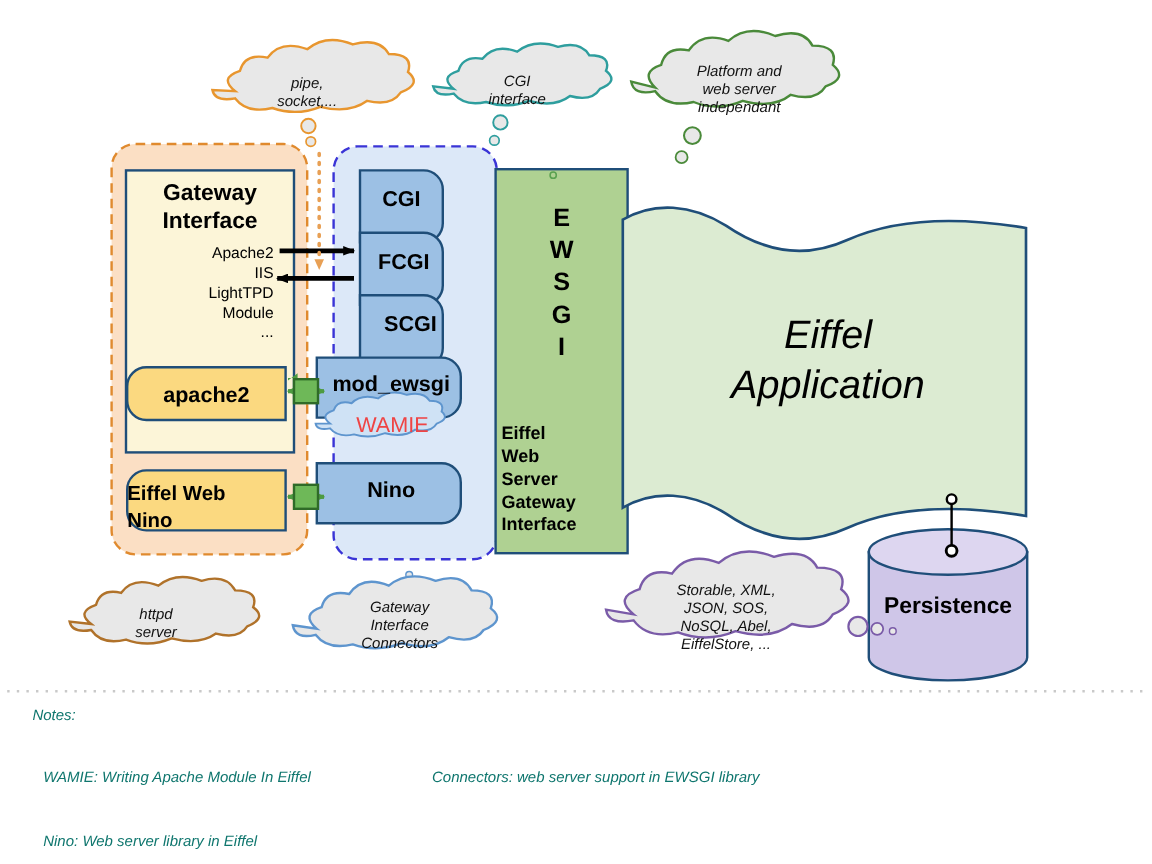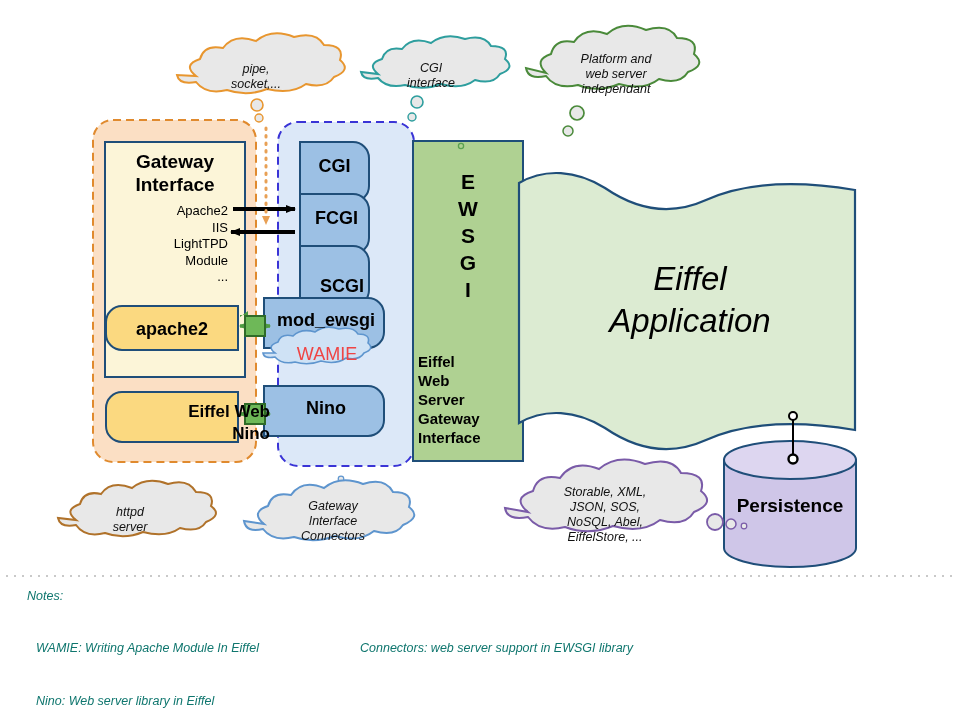--- a/index.html
+++ b/index.html
@@ -8,21 +8,21 @@
        font-family:"Liberation Sans",sans-serif;}
   #stage{position:relative;width:960px;height:720px;background:#fff;}
   #svgroot{position:absolute;left:0;top:0;width:960px;height:720px;}
 
   
   .lbl{position:absolute;color:#000;}
 
   .box-title{font-size:19px;font-weight:bold;line-height:23px;text-align:center;}
   .srv-list{font-size:13px;line-height:16.5px;text-align:right;}
   .chip-label{font-size:18px;font-weight:bold;text-align:center;}
-  .chip-label-sm{font-size:17px;font-weight:bold;text-align:right;padding-left:32px;}
+  .chip-label-sm{font-size:17px;font-weight:bold;text-align:left;}
   .ewsgi-letters{font-size:21px;font-weight:bold;line-height:27px;text-align:center;letter-spacing:0px;}
   .ewsgi-expand{font-size:15px;font-weight:bold;line-height:19px;text-align:left;}
   .app-label{font-size:33px;font-style:italic;line-height:42px;text-align:center;}
   .persist-label{font-size:19px;font-weight:bold;text-align:center;}
   .cloud-txt{font-size:12.5px;font-style:italic;line-height:15px;text-align:center;color:#111;}
   .wamie-txt{font-size:18px;text-align:center;color:#ef4444;}
   .notes-txt{font-size:12.5px;font-style:italic;color:#0f766e;line-height:17.5px;white-space:pre;}
 </style>
 </head>
 <body>
@@ -206,21 +206,21 @@
   </div>
 
   <div class="lbl chip-label" style="left:106px;top:319px;width:132px;">apache2</div>
   <div class="lbl chip-label-sm" style="left:106px;top:401px;width:132px;line-height:22px;">
     <div>Eiffel Web</div>
     <div>Nino</div>
   </div>
 
   <div class="lbl chip-label" style="left:300px;top:156px;width:69px;">CGI</div>
   <div class="lbl chip-label" style="left:300px;top:208px;width:73px;">FCGI</div>
-  <div class="lbl chip-label" style="left:300px;top:276px;width:84px;">SCGI</div>
+  <div class="lbl chip-label" style="left:300px;top:260px;width:84px;">SCGI</div>
   <div class="lbl chip-label" style="left:268px;top:310px;width:116px;">mod_ewsgi</div>
   <div class="lbl chip-label" style="left:268px;top:398px;width:116px;">Nino</div>
 
   <div class="lbl wamie-txt" style="left:277px;top:344px;width:100px;">WAMIE</div>
 
   <div class="lbl ewsgi-letters" style="left:413px;top:168px;width:110px;">
     <div>E</div>
     <div>W</div>
     <div>S</div>
     <div>G</div>

